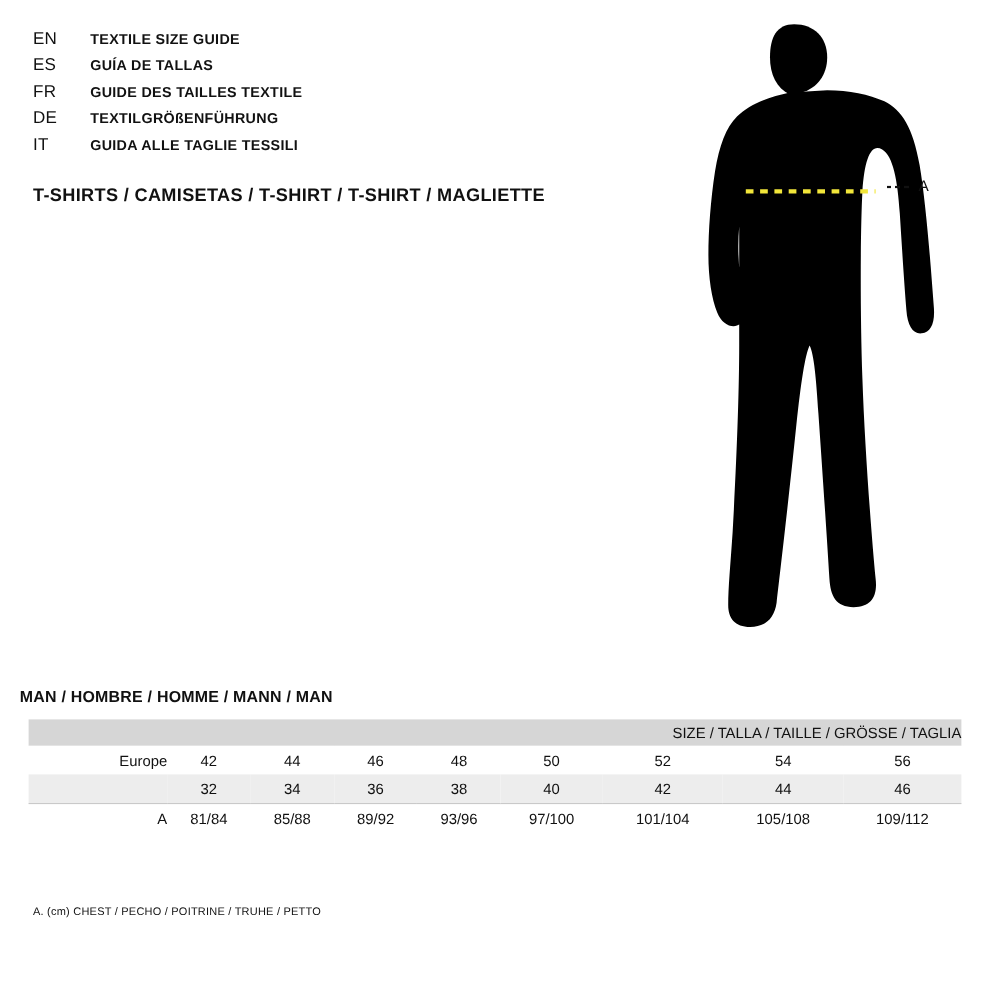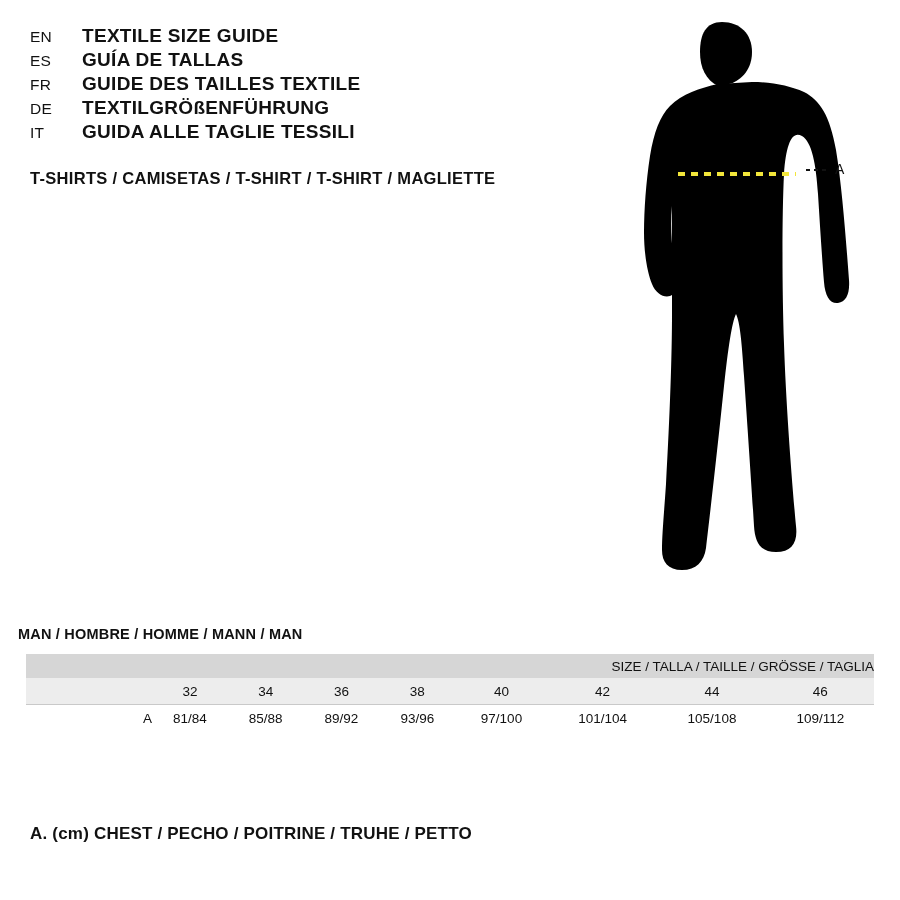--- a/index.html
+++ b/index.html
@@ -37,21 +37,21 @@
     line-height: 24px;
   }
   .lang-code {
     width: 52px;
     font-size: 15.5px;
     font-weight: 400;
     letter-spacing: 0.2px;
     color: #111;
   }
   .lang-title {
-    font-size: 19px;
+    font-size: 13px;
     font-weight: 700;
     letter-spacing: 0.3px;
     color: #111;
     white-space: nowrap;
   }
 
   .garment-lines {
     position: absolute;
     left: 30px;
     top: 166px;
@@ -140,22 +140,22 @@
     padding-left: 8px;
   }
   .row-shaded td { background: #ededed; }
   .row-plain td { background: #ffffff; }
   .row-divider-top td { border-top: 1px solid #c9c9c9; }
 
   .footer-note {
     position: absolute;
     left: 30px;
     top: 824px;
-    font-size: 17px;
-    font-weight: 700;
+    font-size: 10px;
+    font-weight: 400;
     letter-spacing: 0.2px;
     color: #111;
   }
 </style>
 </head>
 <body>
 
 <div class="page">
 
   <div class="lang-block">
@@ -233,20 +233,31 @@
   <div class="callout-dashes"></div>
   <div class="callout-a">A</div>
 
   <div class="table-caption">MAN / HOMBRE / HOMME / MANN / MAN</div>
 
   <table class="size-table">
     <tbody>
       <tr class="row-header">
         <td class="label-cell" colspan="9">SIZE / TALLA / TAILLE / GRÖSSE / TAGLIA</td>
       </tr>
+      <tr class="row-plain">
+        <td class="label-cell">Europe</td>
+        <td>42</td>
+        <td>44</td>
+        <td>46</td>
+        <td>48</td>
+        <td>50</td>
+        <td>52</td>
+        <td>54</td>
+        <td>56</td>
+      </tr>
       <tr class="row-shaded">
         <td class="label-cell"></td>
         <td>32</td>
         <td>34</td>
         <td>36</td>
         <td>38</td>
         <td>40</td>
         <td>42</td>
         <td>44</td>
         <td>46</td>

